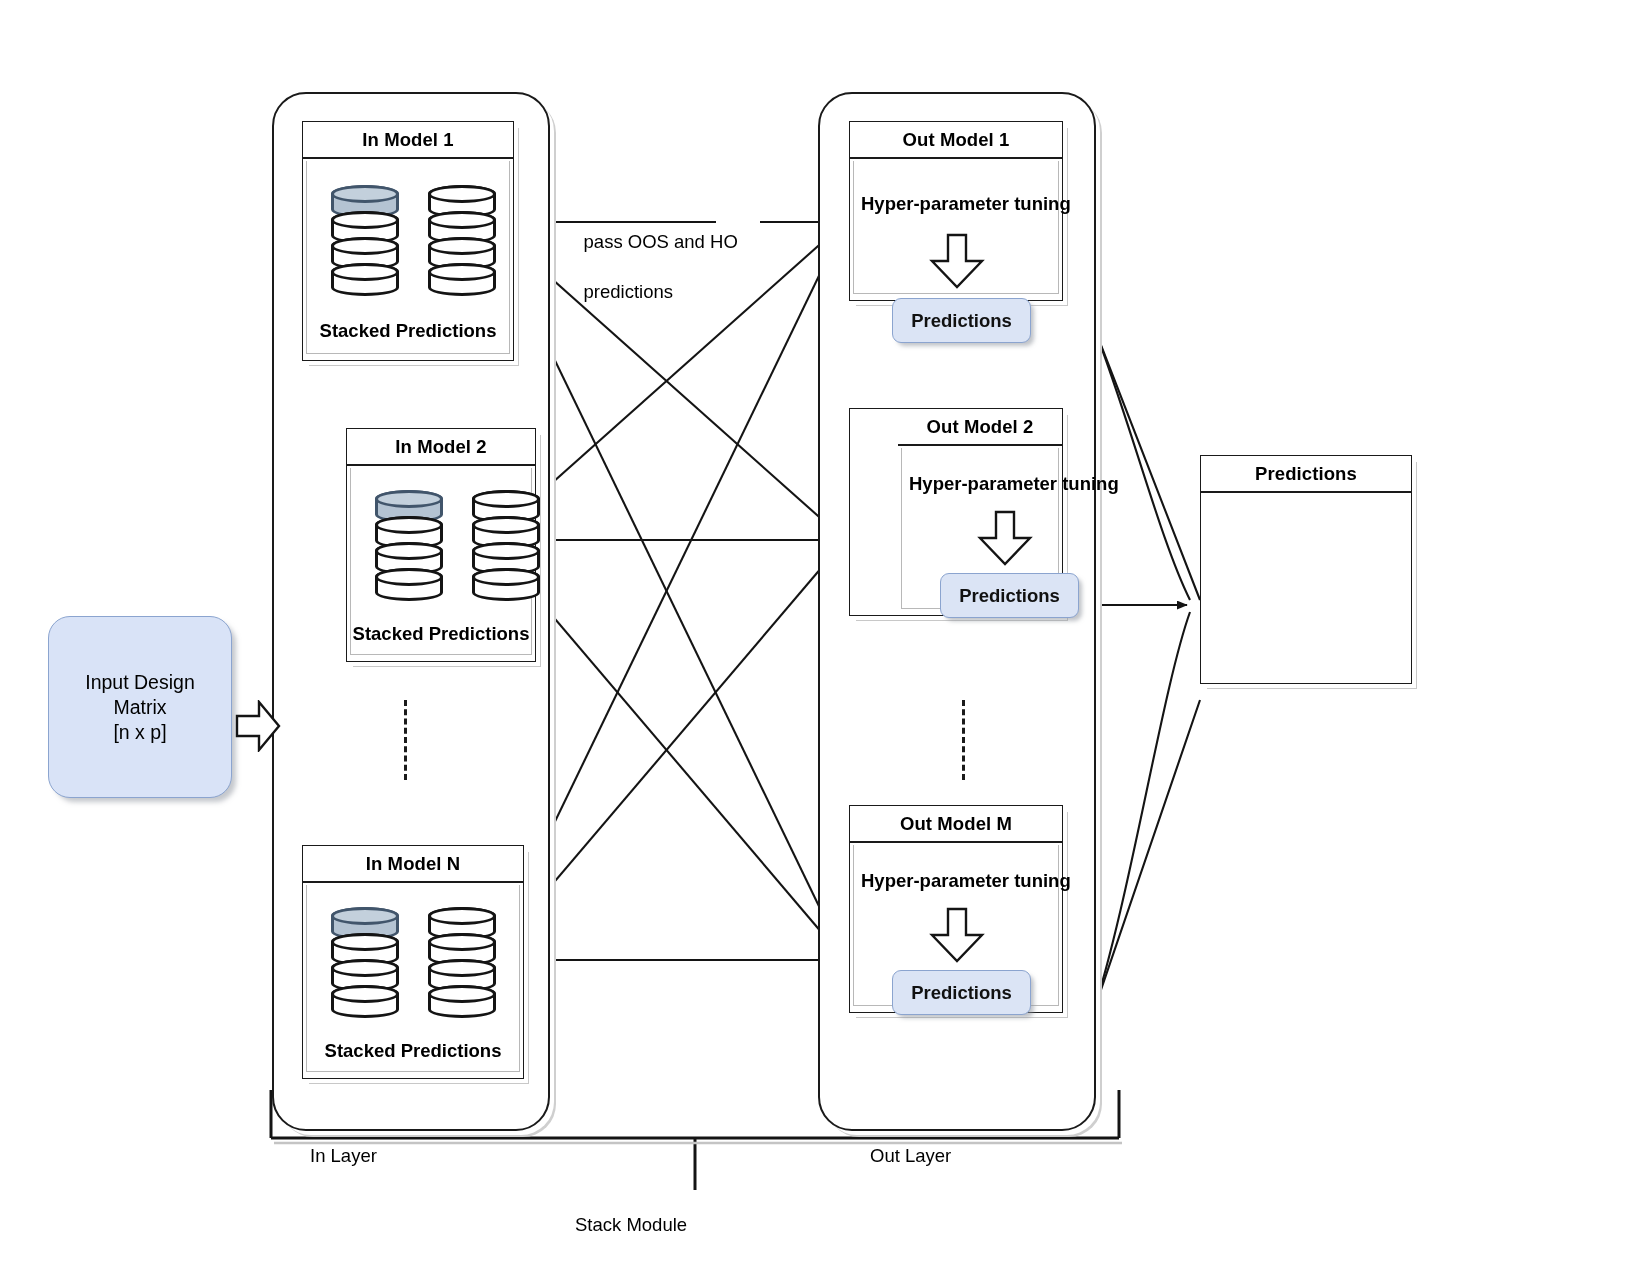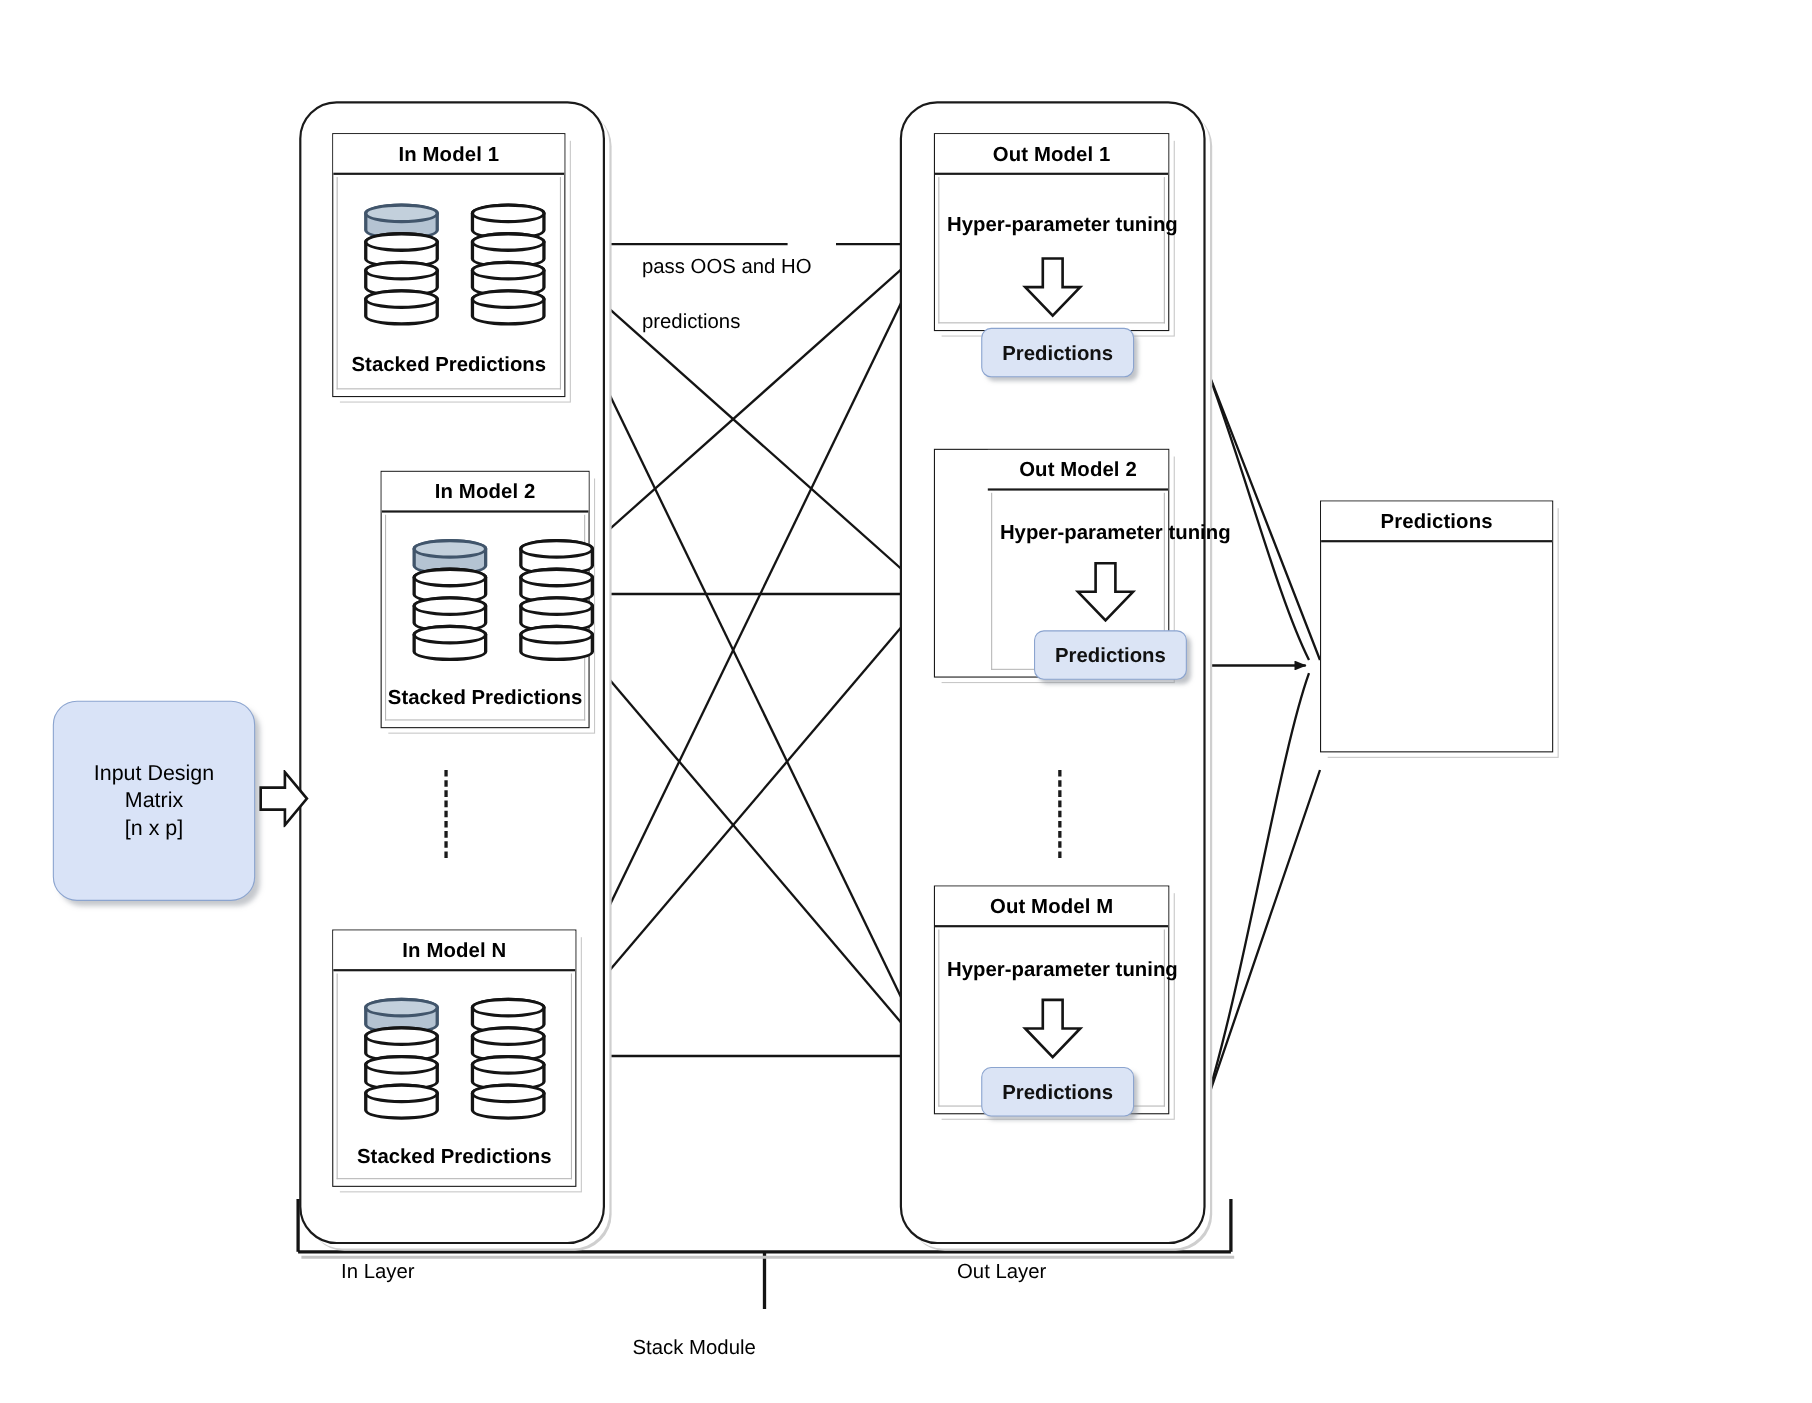--- a/index.html
+++ b/index.html
@@ -357,21 +357,21 @@
         </svg>
       </div>
       <div class="pill" style="left:38px; top:125px; width:139px; height:45px;">Predictions</div>
     </div>
   </div>
 
   <div class="card" style="left:1200px; top:455px; width:212px; height:229px;">
     <div class="card-title">Predictions</div>
   </div>
 
-  <div class="input-box" style="left:48px; top:637px; width:184px; height:182px;">
+  <div class="input-box" style="left:48px; top:616px; width:184px; height:182px;">
     <span>Input Design</span>
     <span>Matrix</span>
     <span>[n x p]</span>
   </div>
 
   <div class="block-arrow" style="left:235px; top:700px;">
     <svg width="46" height="52" viewBox="0 0 46 52" xmlns="http://www.w3.org/2000/svg">
       <path d="M2,16 L24,16 L24,2 L44,26 L24,50 L24,36 L2,36 Z" fill="#ffffff" stroke="#141414" stroke-width="2.4" stroke-linejoin="miter"></path>
     </svg>
   </div>

